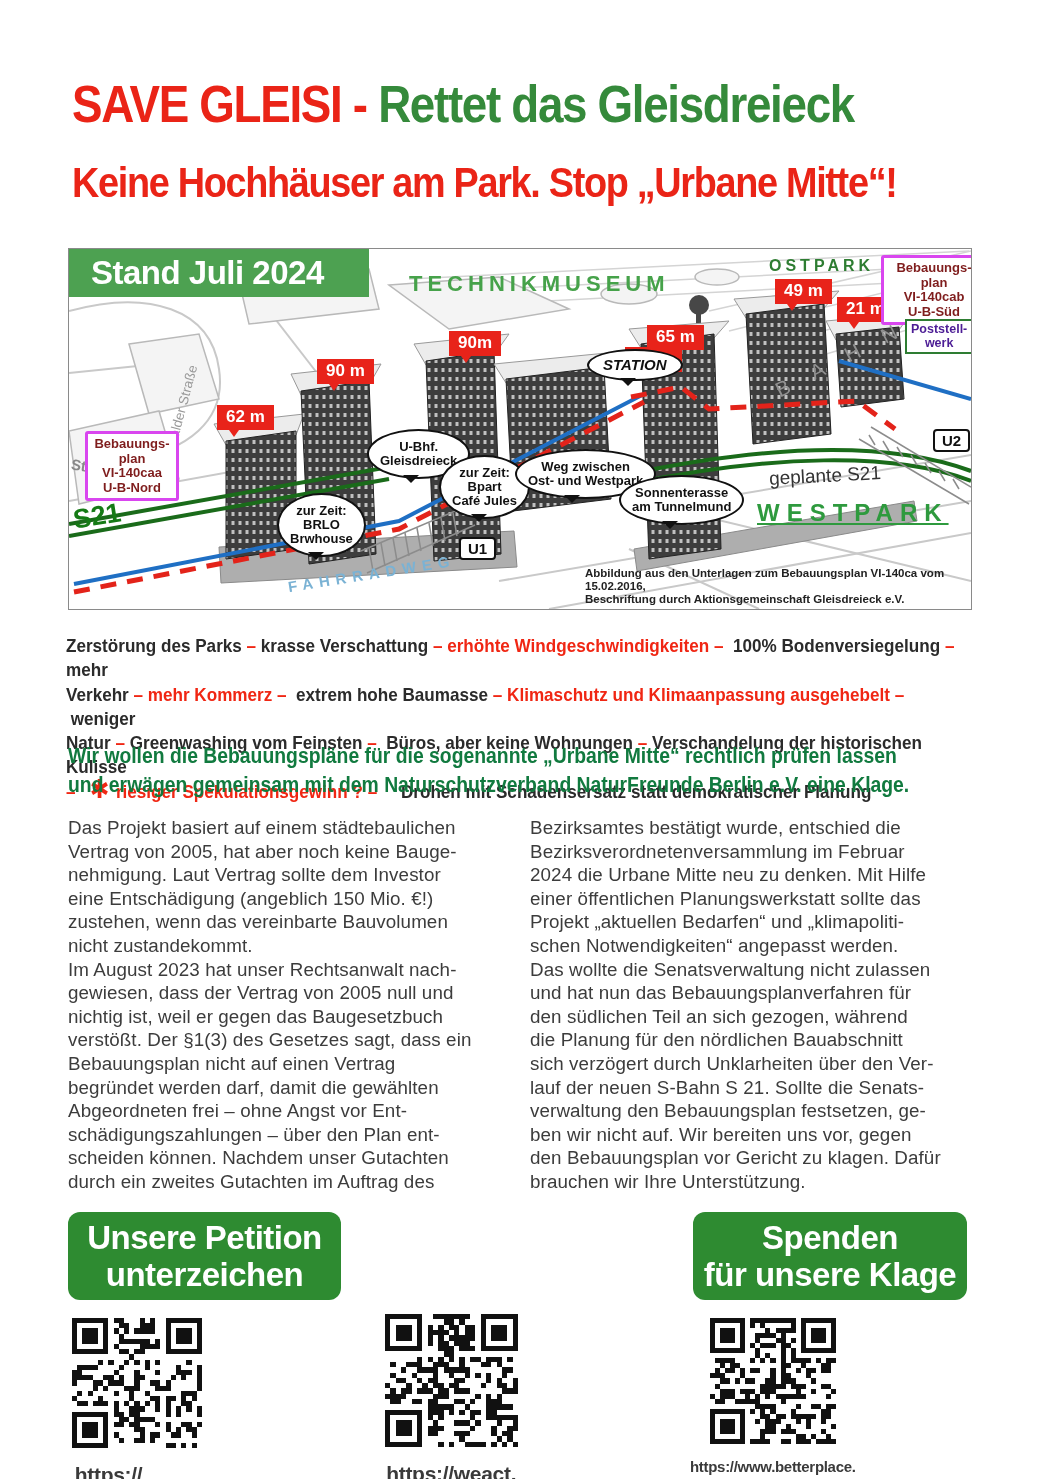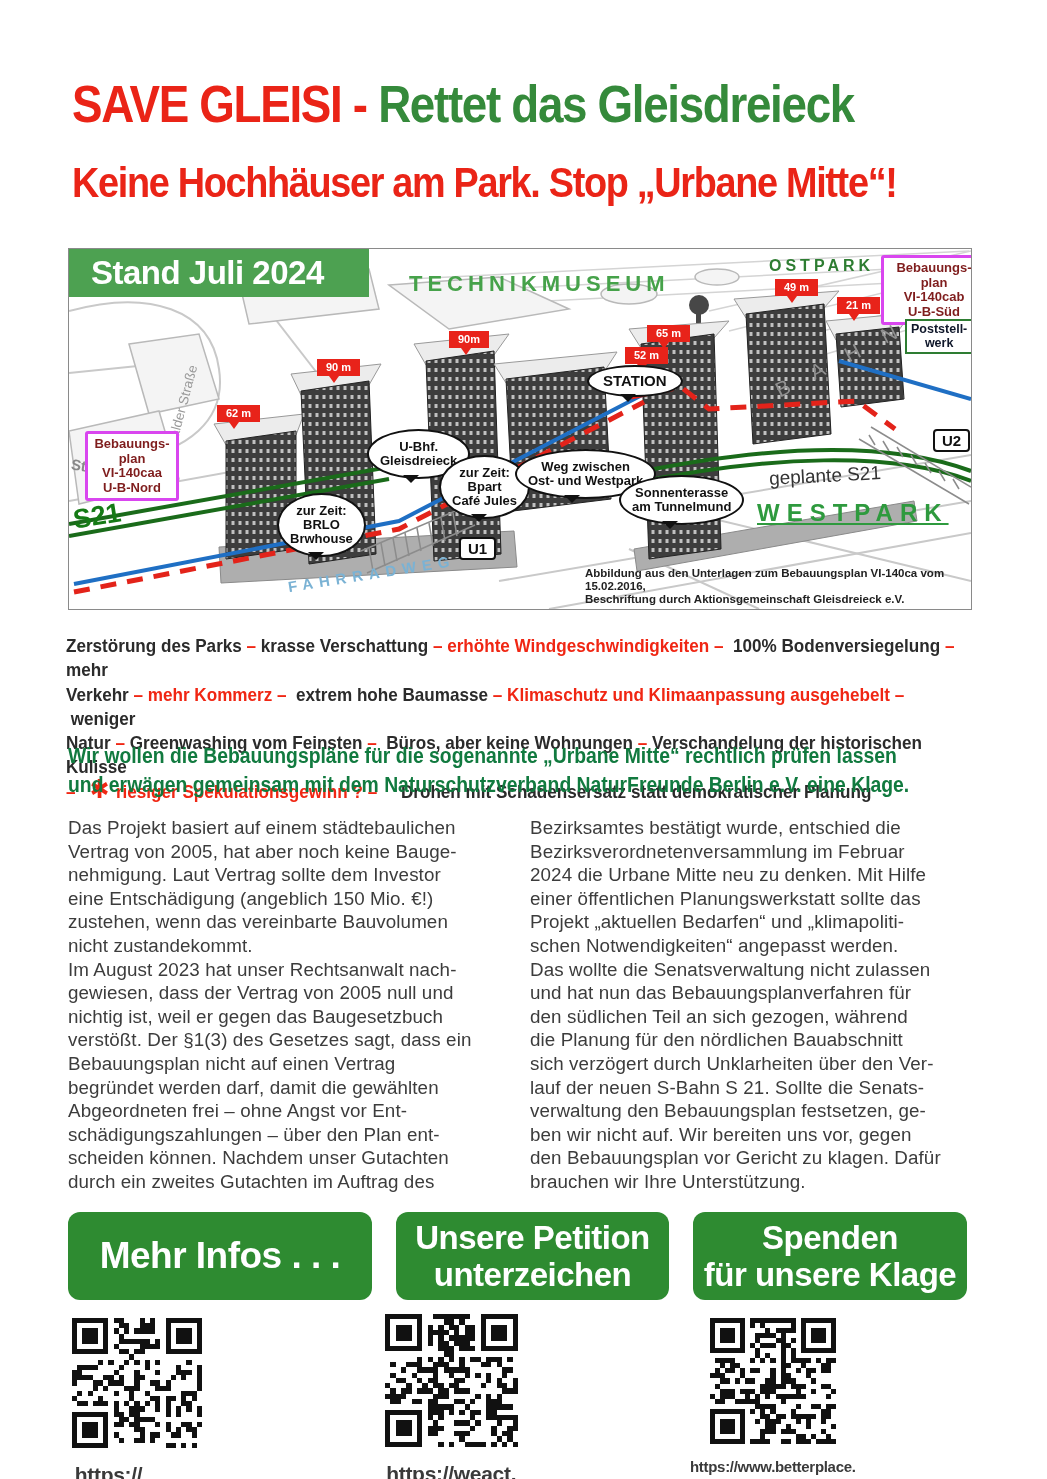--- a/index.html
+++ b/index.html
@@ -15,27 +15,27 @@
   .h2{position:absolute;left:72px;top:158px;font-size:43px;font-weight:bold;letter-spacing:-1.5px;
       color:#ea2417;transform:scaleX(.88);transform-origin:left top;white-space:nowrap;}
 
   
   .map{position:absolute;left:68px;top:248px;width:902px;height:360px;margin:0;background:#fff;
        border:1px solid #8a8a8a;overflow:hidden;}
   .map svg.bg{position:absolute;left:0;top:0;width:100%;height:100%;z-index:0;}
   .banner{position:absolute;left:0;top:0;width:278px;height:48px;background:#4da151;color:#fff;
           font-size:33px;font-weight:bold;line-height:48px;padding-left:22px;z-index:4;letter-spacing:-0.5px;}
   .areatext{position:absolute;font-weight:bold;z-index:2;white-space:nowrap;}
-  .mlabel{position:absolute;background:#e8231a;color:#fff;font-weight:bold;font-size:11px;
+  .mlabel{position:absolute;background:#e8231a;color:#fff;font-weight:bold;font-size:17px;
           padding:2px 9px 3px;z-index:3;white-space:nowrap;}
   .mlabel::after{content:"";position:absolute;left:12px;top:100%;border:7px solid transparent;
           border-top-color:#e8231a;border-left-width:5px;border-right-width:5px;}
   .planbox{position:absolute;background:#fff;border:3px solid #d946ef;color:#7f1d1d;font-weight:bold;
           font-size:13px;line-height:14.5px;text-align:center;padding:3px 2px;z-index:3;border-radius:3px;}
-  .postbox{position:absolute;background:#fff;border:2px solid #2e7d32;color:#0f172a;font-weight:bold;
+  .postbox{position:absolute;background:#fff;border:2px solid #2e7d32;color:#4c1d95;font-weight:bold;
           font-size:12.5px;line-height:13.5px;text-align:center;padding:2px 4px;z-index:3;}
   .bubble{position:absolute;background:#fff;border:2px solid #111;border-radius:50%;color:#111;
           font-weight:bold;font-size:13px;line-height:14px;text-align:center;padding:9px 11px;z-index:3;}
   .bubble::after{content:"";position:absolute;left:34%;top:95%;border:8px solid transparent;border-top-color:#111;}
   .station{font-size:15px;padding:7px 14px;}
   .ubox{position:absolute;background:#fff;border:2px solid #111;color:#111;font-weight:bold;
         font-size:15px;padding:1px 7px;border-radius:4px;z-index:3;}
   .caption{position:absolute;right:6px;bottom:3px;width:380px;font-size:11.5px;line-height:13px;
         font-weight:bold;color:#222;z-index:3;text-align:left;}
 
@@ -196,21 +196,21 @@
 plan
 VI-140caa
 U-B-Nord</div>
     <div class="planbox pre" style="left:812px;top:6px;width:96px;">Bebauungs-
 plan
 VI-140cab
 U-B-Süd</div>
     <div class="postbox pre" style="left:836px;top:70px;">Poststell-
 werk</div>
 
-    <div class="bubble station" style="left:518px;top:116px;">STATION</div>
+    <div class="bubble station" style="left:518px;top:100px;font-style:italic;">STATION</div>
     <div class="bubble pre" style="left:298px;top:180px;">U-Bhf.
 Gleisdreieck</div>
     <div class="bubble pre" style="left:370px;top:206px;">zur Zeit:
 Bpart
 Café Jules</div>
     <div class="bubble pre" style="left:446px;top:200px;">Weg zwischen
 Ost- und Westpark</div>
     <div class="bubble pre" style="left:550px;top:226px;">Sonnenterasse
 am Tunnelmund</div>
     <div class="bubble pre" style="left:208px;top:244px;">zur Zeit:
@@ -257,21 +257,20 @@
 die Planung für den nördlichen Bauabschnitt
 sich verzögert durch Unklarheiten über den Ver-
 lauf der neuen S-Bahn S 21. Sollte die Senats-
 verwaltung den Bebauungsplan festsetzen, ge-
 ben wir nicht auf. Wir bereiten uns vor, gegen
 den Bebauungsplan vor Gericht zu klagen. Dafür
 brauchen wir Ihre Unterstützung.</div>
   </div>
 
   <div class="btnrow">
-    <div class="btn btn1 pre">Mehr Infos . . .</div>
     <div class="btn btn2 pre">Unsere Petition
 unterzeichen</div>
     <div class="btn btn3 pre">Spenden
 für unsere Klage</div>
   </div>
 
   <div class="qrrow">
     <div class="qrblock qb1">
       <div class="qr qr1"><svg viewBox="0 0 25 25" width="100%" height="100%" shape-rendering="crispEdges" fill="#111">
             <rect x="0" y="0" width="1" height="1"></rect>

